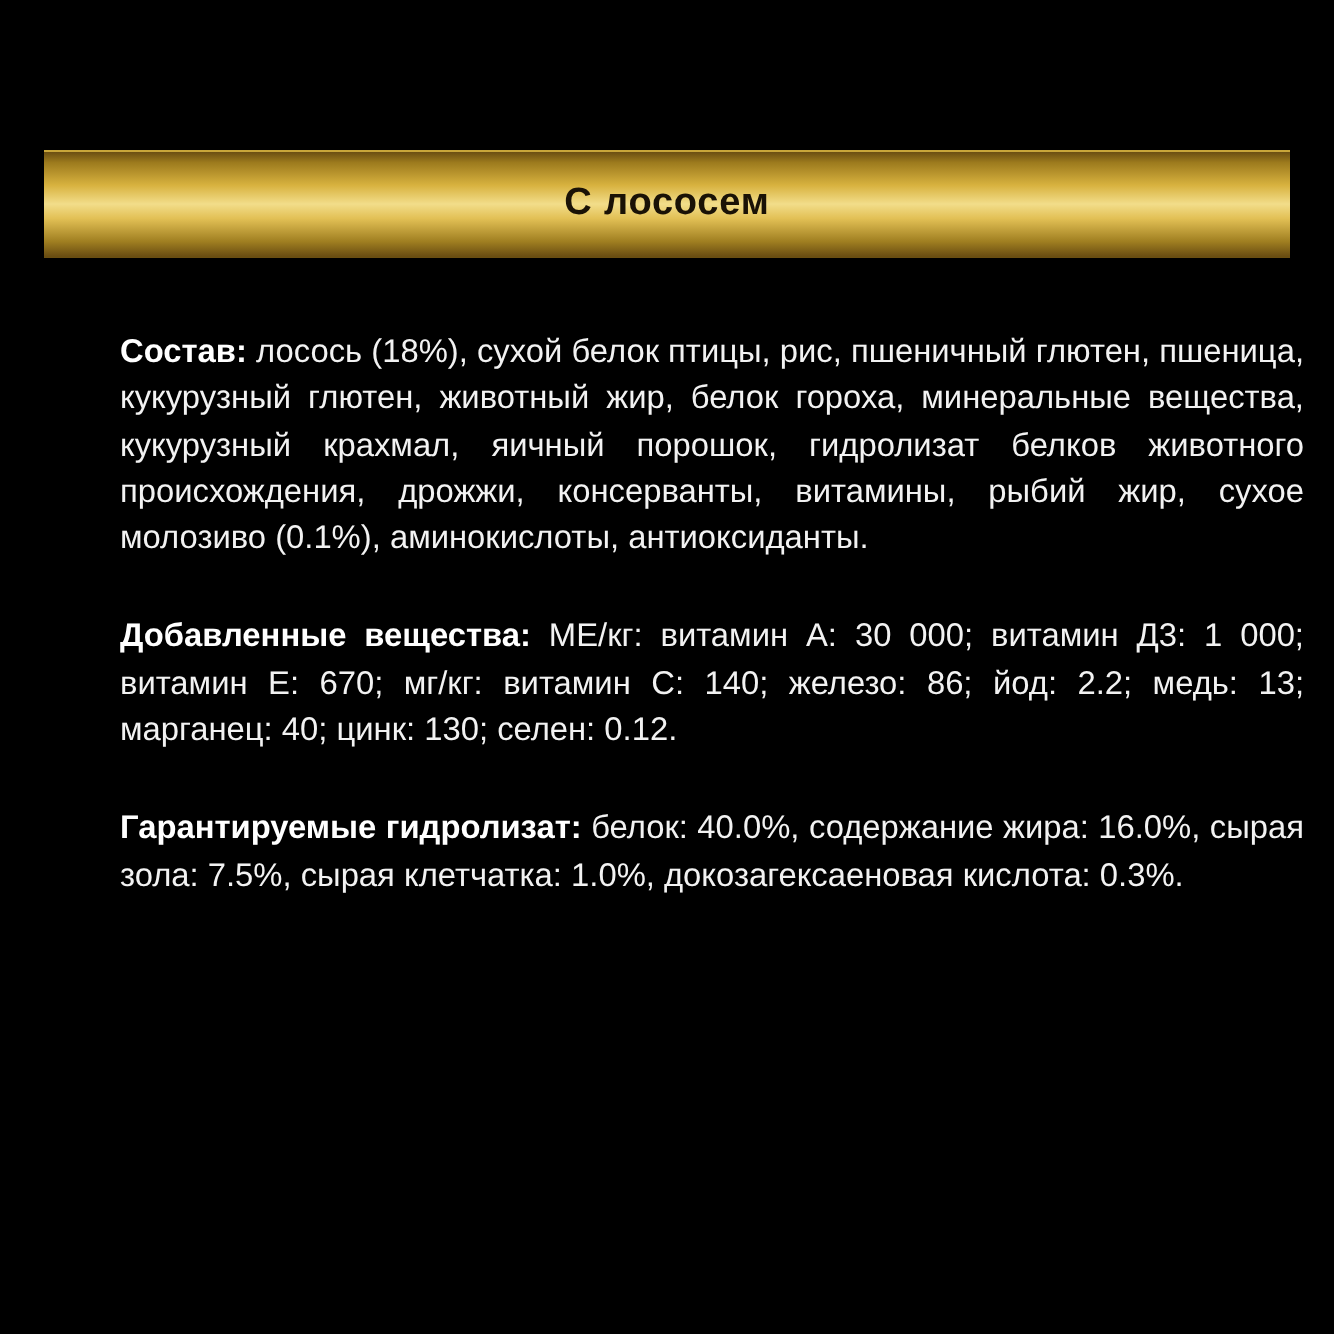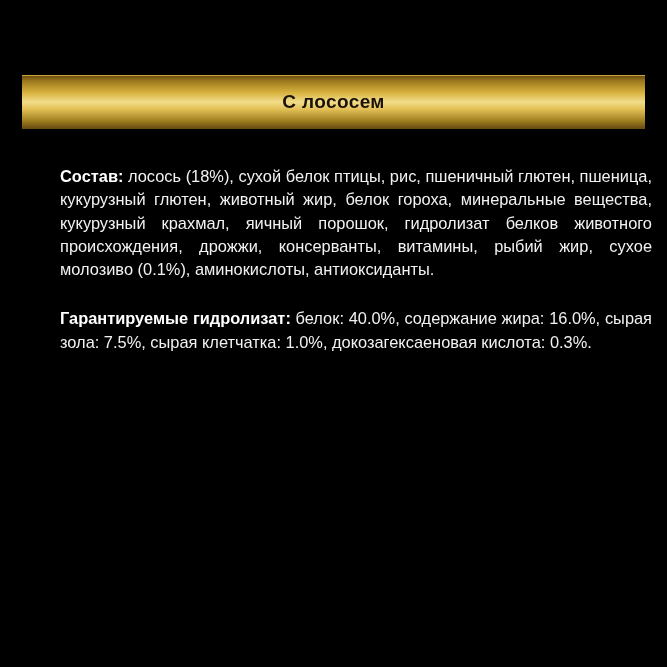--- a/index.html
+++ b/index.html
@@ -92,19 +92,22 @@
   <div class="banner">
     <div class="banner-title">С лососем</div>
   </div>
 
   <div class="content">
 
     <p class="para">
       <span class="lead">Состав:</span><span class="body-text"> лосось (18%), сухой белок птицы, рис, пшеничный глютен, пшеница, кукурузный глютен, животный жир, белок гороха, минеральные вещества, кукурузный крахмал, яичный порошок, гидролизат белков животного происхождения, дрожжи, консерванты, витамины, рыбий жир, сухое молозиво (0.1%), аминокислоты, антиоксиданты.</span>
     </p>
 
+    <p class="para">
+      <span class="lead">Добавленные вещества:</span><span class="body-text"> МЕ/кг: витамин А: 30 000; витамин Д3: 1 000; витамин Е: 670; мг/кг: витамин С: 140; железо: 86; йод: 2.2; медь: 13; марганец: 40; цинк: 130; селен: 0.12.</span>
+    </p>
 
     <p class="para p-justify-last last-left">
       <span class="lead">Гарантируемые гидролизат:</span><span class="body-text"> белок: 40.0%, содержание жира: 16.0%, сырая зола: 7.5%, сырая клетчатка: 1.0%, докозагексаеновая кислота: 0.3%.</span>
     </p>
 
   </div>
 </div>
 
 </body></html>

